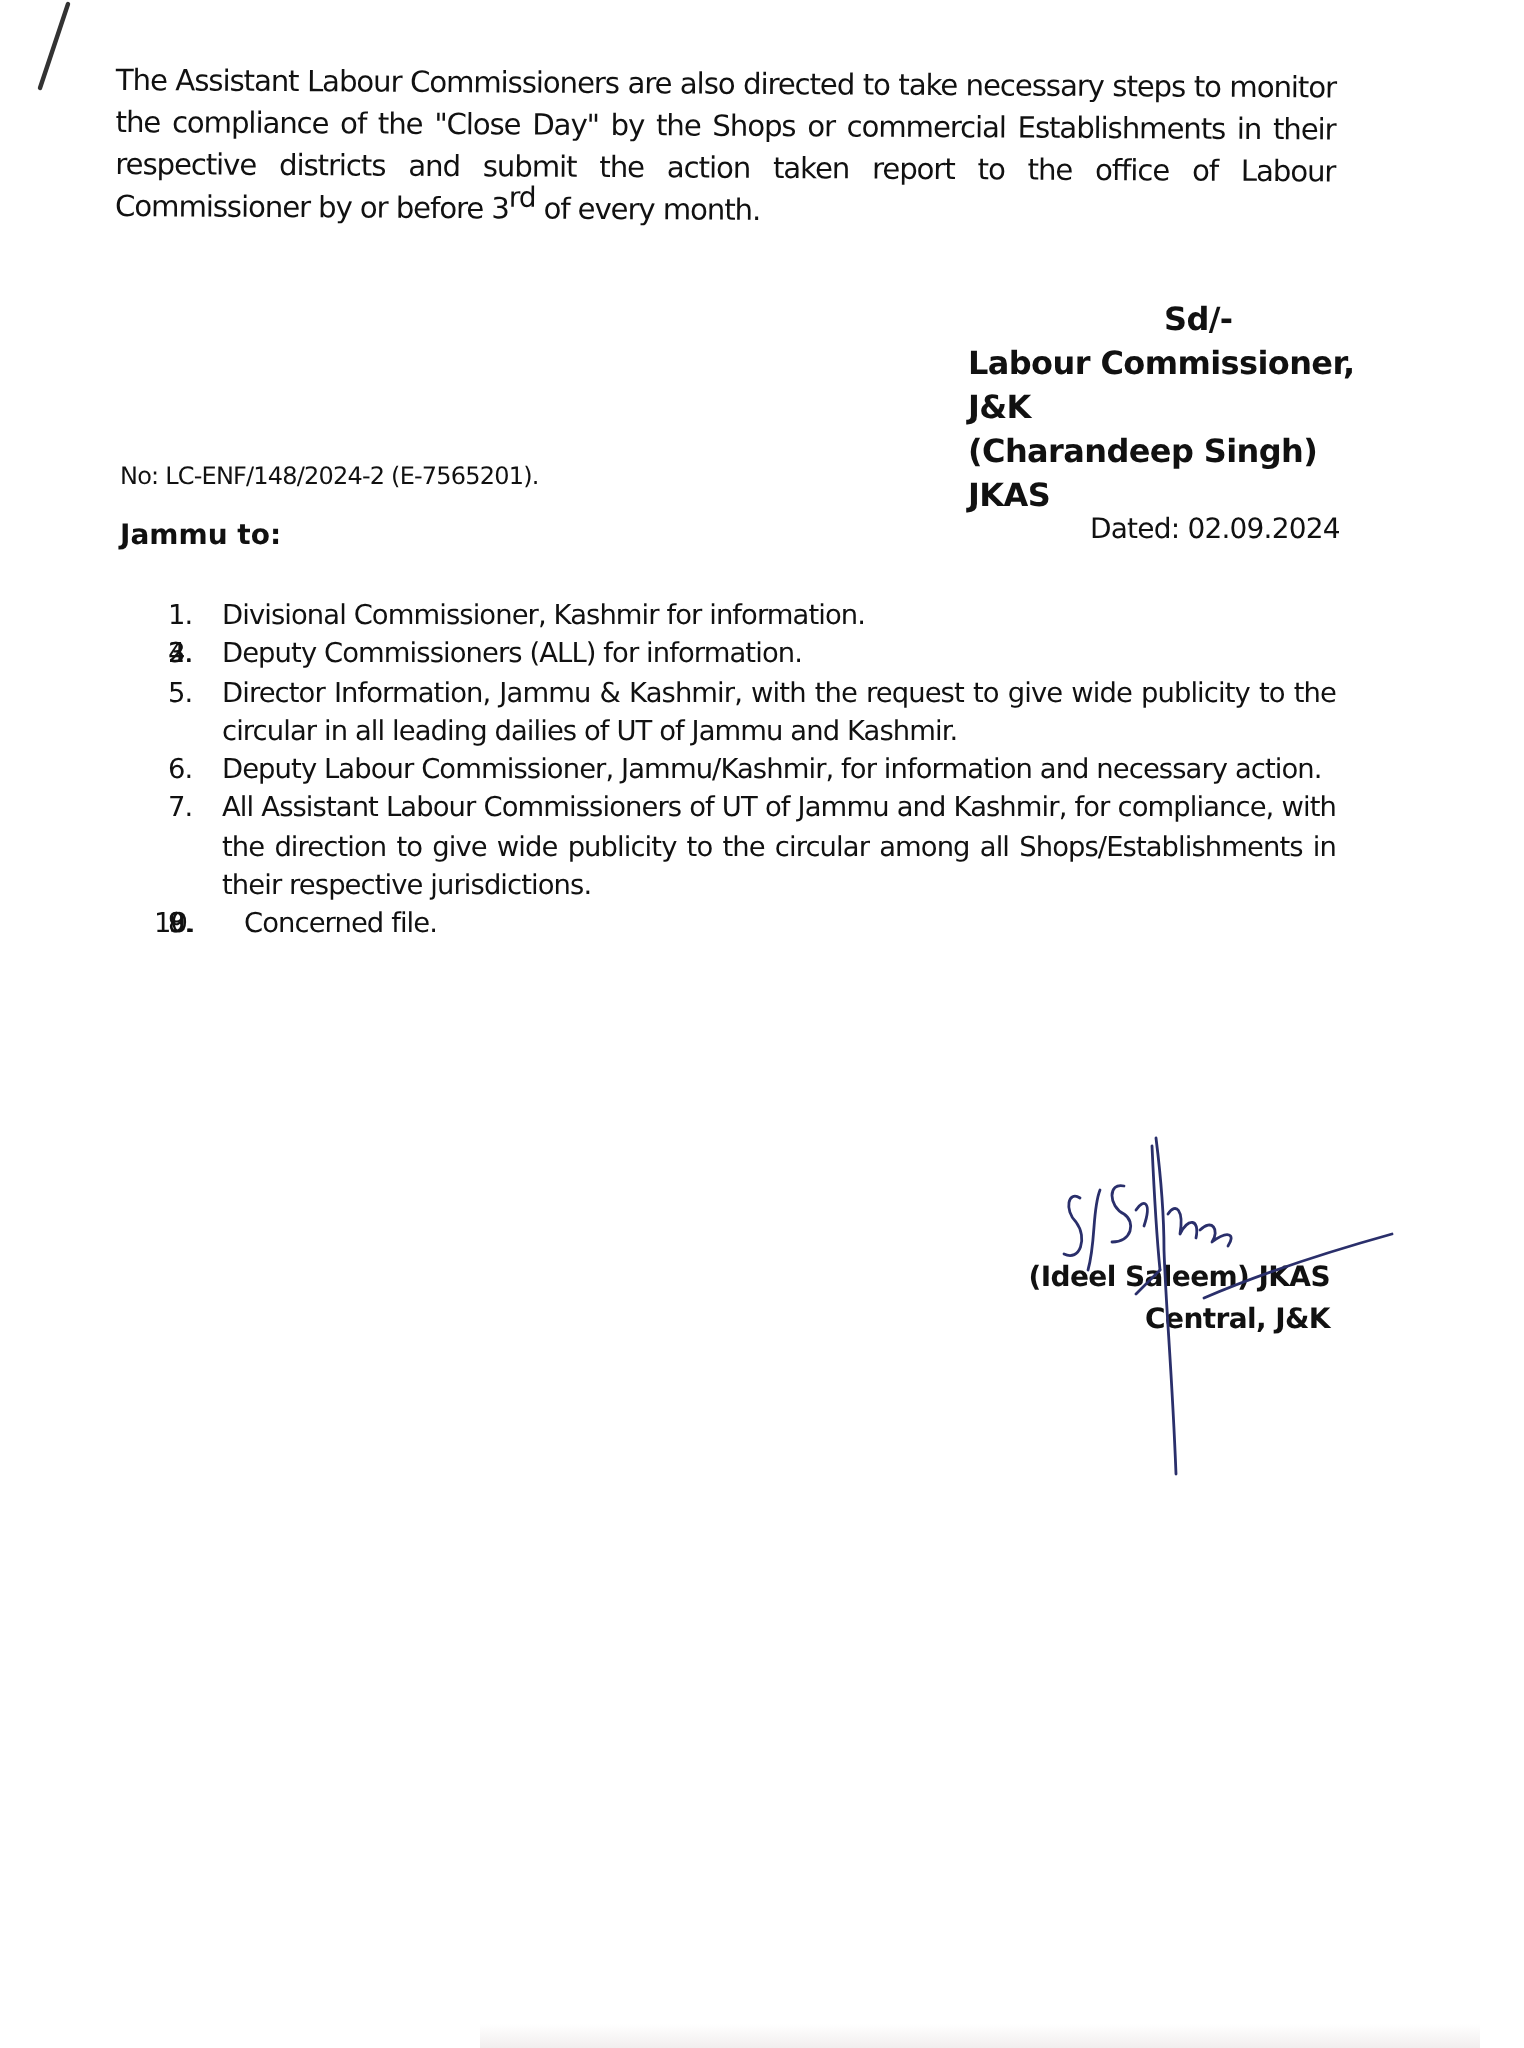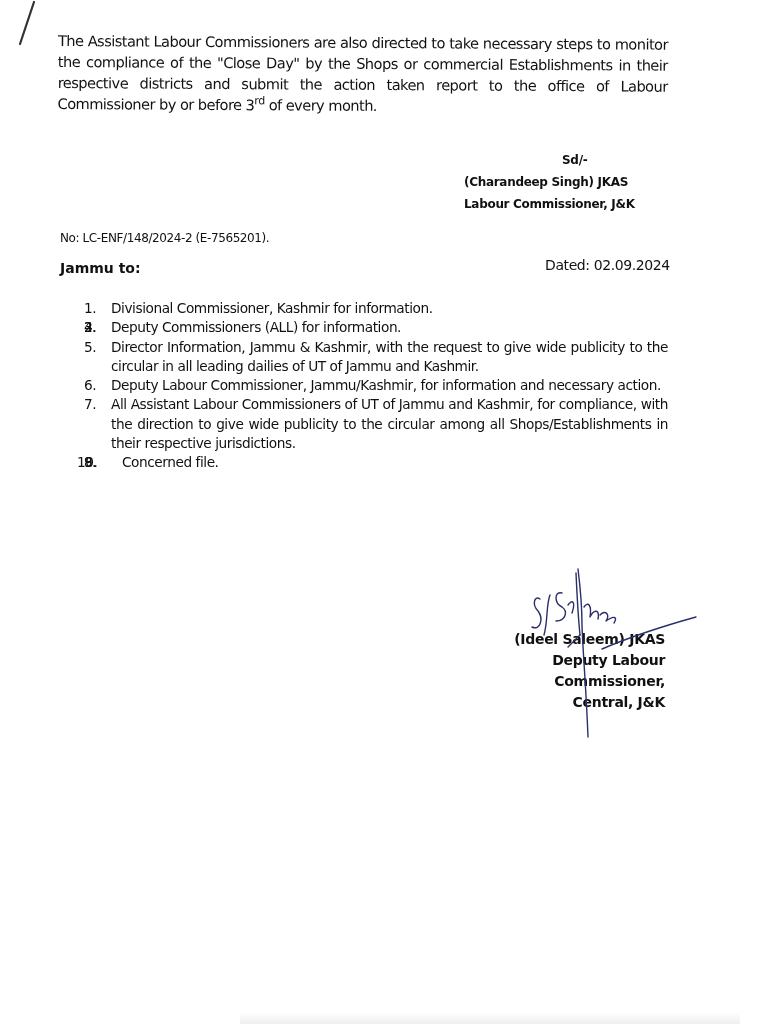--- a/index.html
+++ b/index.html
@@ -6,24 +6,24 @@
     body {
       width: 762px; height: 1024px; position: relative; overflow: hidden;
       font-family: "DejaVu Sans", sans-serif; color: #111111;
     }
     .corner-mark { position: absolute; left: 14px; top: 0; width: 30px; height: 60px; }
     .para {
       position: absolute; left: 58px; top: 30px; width: 610px;
       font-family: "DejaVu Sans", sans-serif; font-size: 14.6px; line-height: 21px;
       text-align: justify; letter-spacing: -0.55px; transform: rotate(0.35deg); transform-origin: left top;
     }
-    .para sup { font-size: 11px; line-height: 0; }
+    .para sup { font-size: 14px; line-height: 0; }
     .sig1 {
-      position: absolute; left: 464px; top: 149px; width: 210px;
-      font-weight: bold; font-size: 12px; line-height: 22px; letter-spacing: -0.3px;
+      position: absolute; left: 484px; top: 149px; width: 210px;
+      font-weight: bold; font-size: 16px; line-height: 22px; letter-spacing: -0.3px;
     }
     .sig1 .sd { display: block; padding-left: 98px; }
     .ref-no { position: absolute; left: 60px; top: 231px; font-size: 12px; letter-spacing: -0.4px; }
     .dated { position: absolute; left: 545px; top: 231px; font-size: 14px; letter-spacing: -0.4px; margin-top: 26px; }
     .copy-to { position: absolute; left: 60px; top: 260px; font-size: 14px; font-weight: bold; }
     .copy-list {
       position: absolute; left: 84px; top: 299px; width: 584px; margin: 0; padding: 0; list-style: none;
       font-size: 13.7px; line-height: 19.3px; letter-spacing: -0.45px;
     }
     .copy-list li { position: relative; padding-left: 27px; text-align: justify; margin-bottom: 0; }
@@ -44,22 +44,22 @@
 <body>
 
 <svg class="corner-mark" viewBox="0 0 30 60">
   <path d="M20 2 L6 44" stroke="#333" stroke-width="2.2" fill="none" stroke-linecap="round"></path>
 </svg>
 
 <div class="para"><span>The Assistant Labour Commissioners are also directed to take necessary steps to monitor the compliance of the "Close Day" by the Shops or commercial Establishments in their respective districts and submit the action taken report to the office of Labour Commissioner by or before 3</span><sup>rd</sup><span> of every month.</span></div>
 
 <div class="sig1">
   <span class="sd">Sd/-</span>
+  <div>Labour Commissioner, J&amp;K</div>
   <div>(Charandeep Singh) JKAS</div>
-  <div>Labour Commissioner, J&amp;K</div>
 </div>
 
 <div class="ref-no">No: LC-ENF/148/2024-2 (E-7565201).</div>
 <div class="dated">Dated: 02.09.2024</div>
 
 <div class="copy-to">Jammu to:</div>
 
 <ol class="copy-list">
   <li><span class="num">1.</span><span>Divisional Commissioner, Kashmir for information.</span></li>
   <li><span class="num">2.</span></li>
@@ -68,21 +68,20 @@
   <li><span class="num">5.</span><span>Director Information, Jammu &amp; Kashmir, with the request to give wide publicity to the circular in all leading dailies of UT of Jammu and Kashmir.</span></li>
   <li><span class="num">6.</span><span>Deputy Labour Commissioner, Jammu/Kashmir, for information and necessary action.</span></li>
   <li><span class="num">7.</span><span>All Assistant Labour Commissioners of UT of Jammu and Kashmir, for compliance, with the direction to give wide publicity to the circular among all Shops/Establishments in their respective jurisdictions.</span></li>
   <li><span class="num">8.</span></li>
   <li><span class="num">9.</span></li>
   <li class="two-digit"><span class="num">10.</span><span>Concerned file.</span></li>
 </ol>
 
 <div class="sig2">
   <div>(Ideel Saleem) JKAS</div>
-  <div>Deputy Labour Commissioner,</div>
   <div>Central, J&amp;K</div>
 </div>
 
 <svg class="signature-svg" viewBox="0 0 200 180">
   <g fill="none" stroke="#2a2f6b" stroke-width="1.4" stroke-linecap="round" stroke-linejoin="round">
 
     <path d="M68 4 C70 20 72 40 72 60 C73 90 76 120 78 172"></path>
     <path d="M66 8 C67 30 68 50 70 70"></path>
 
     <path d="M30 34 C24 30 22 40 28 46 C34 54 30 66 22 62"></path>

